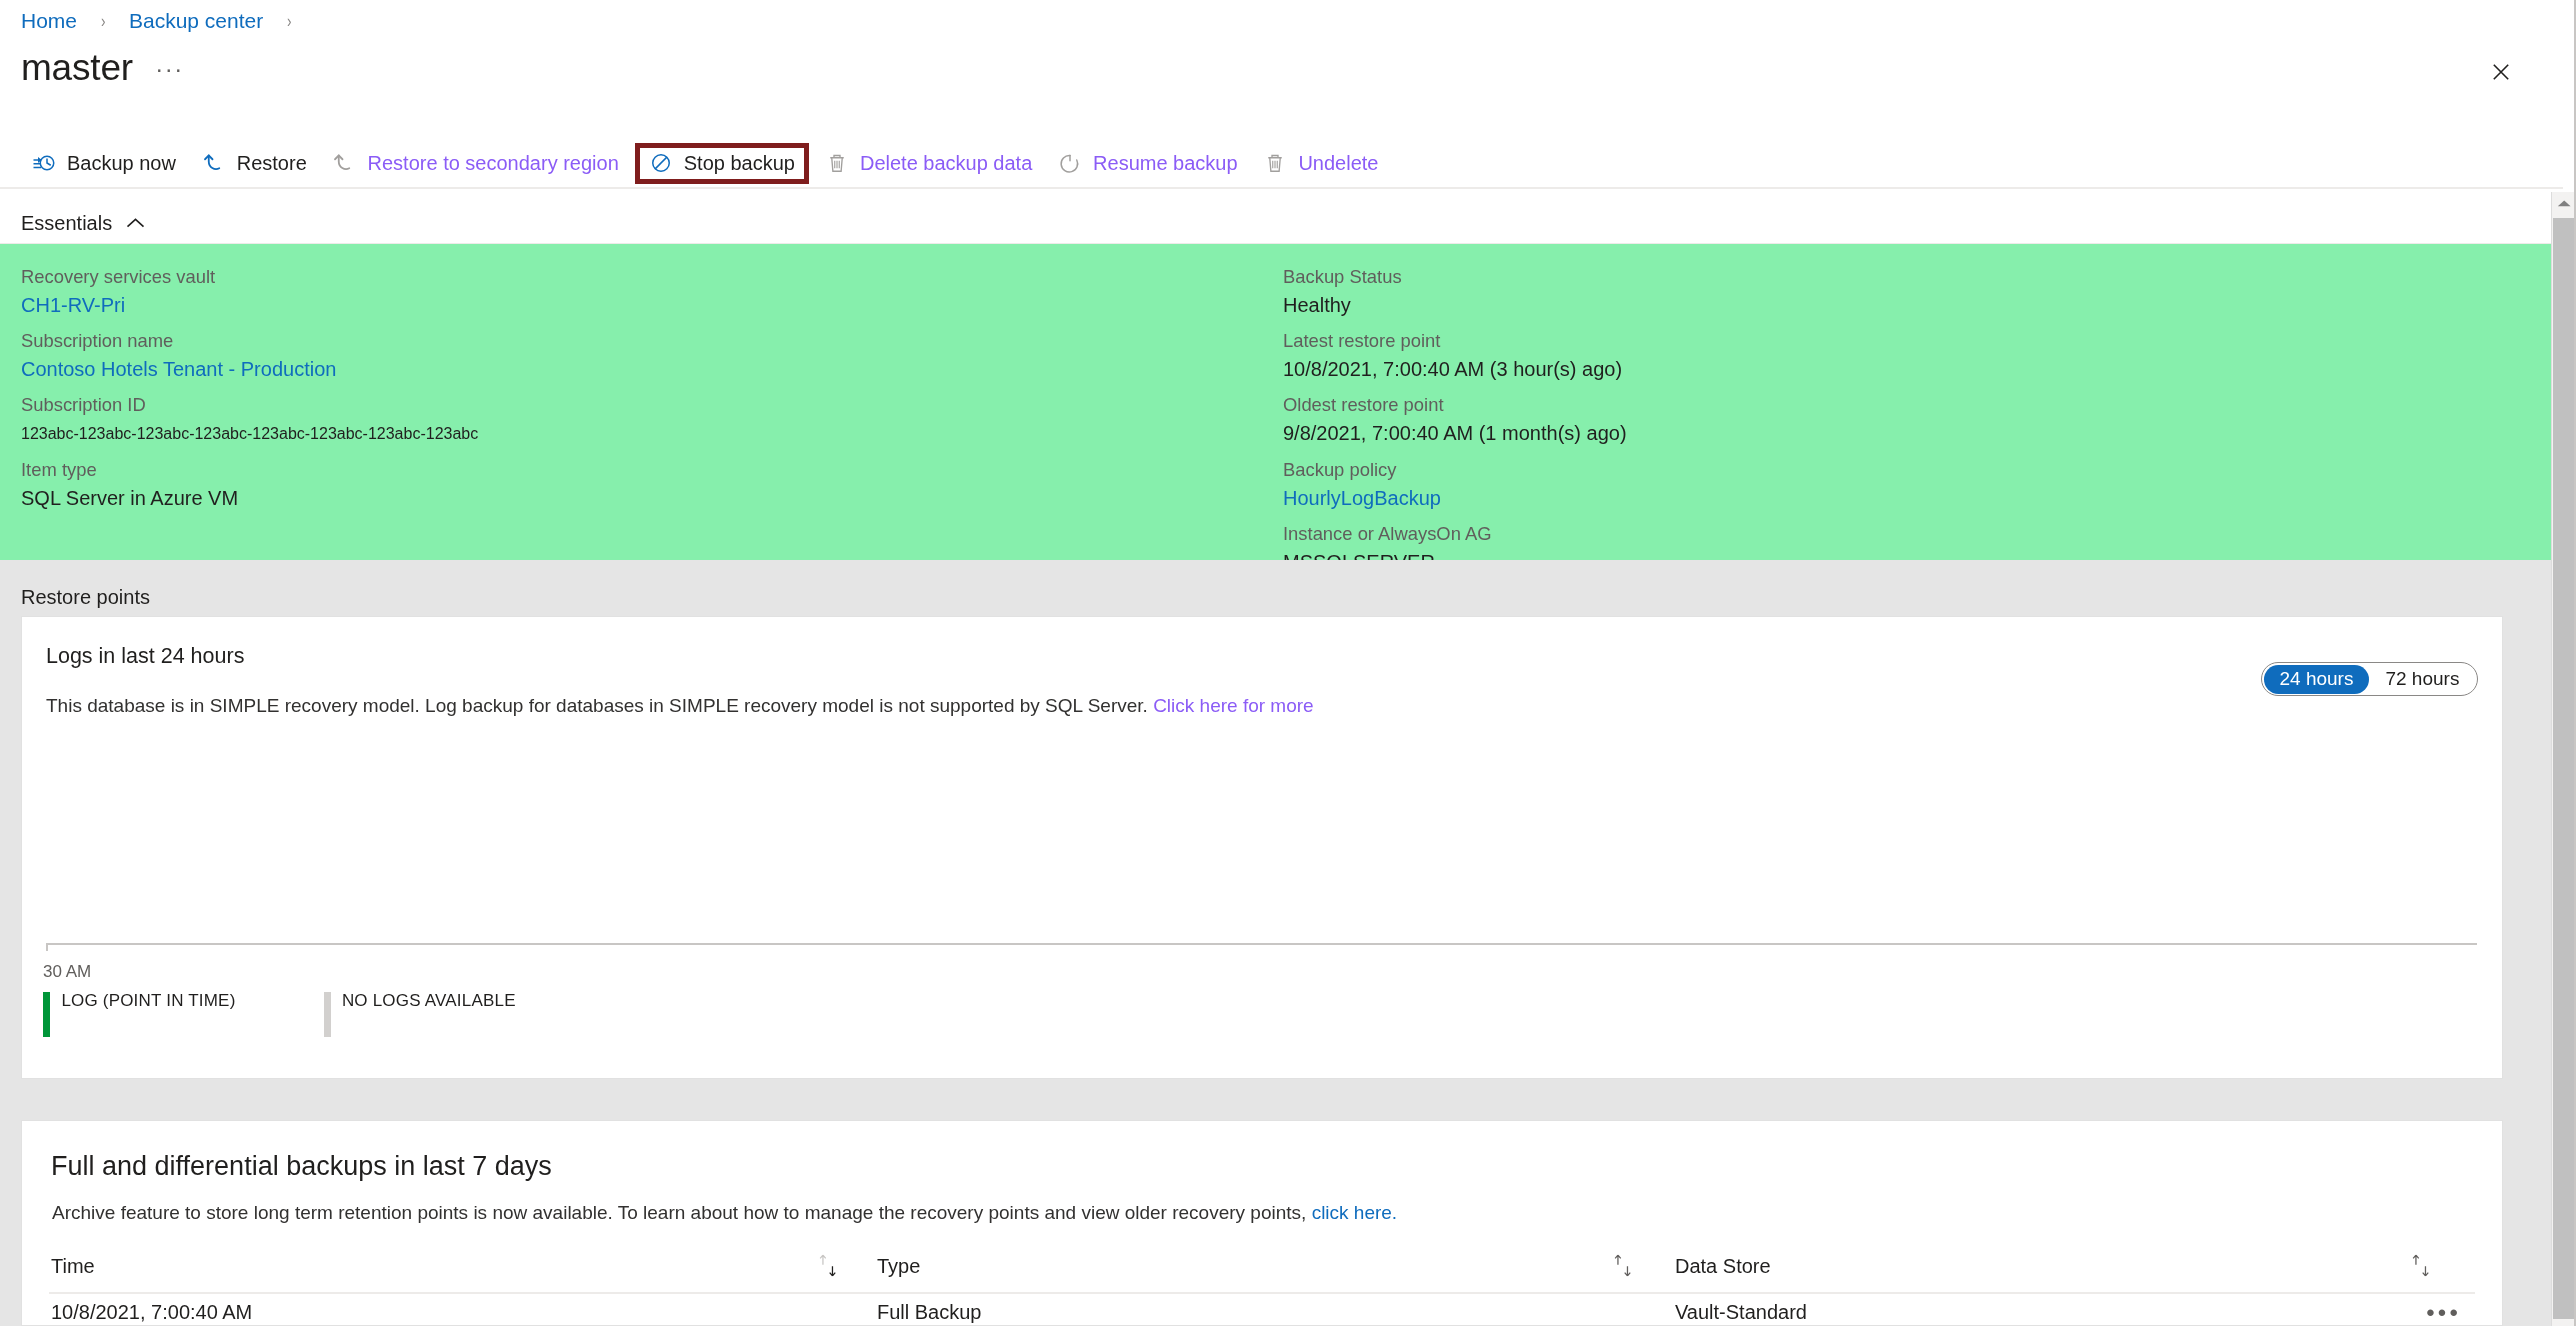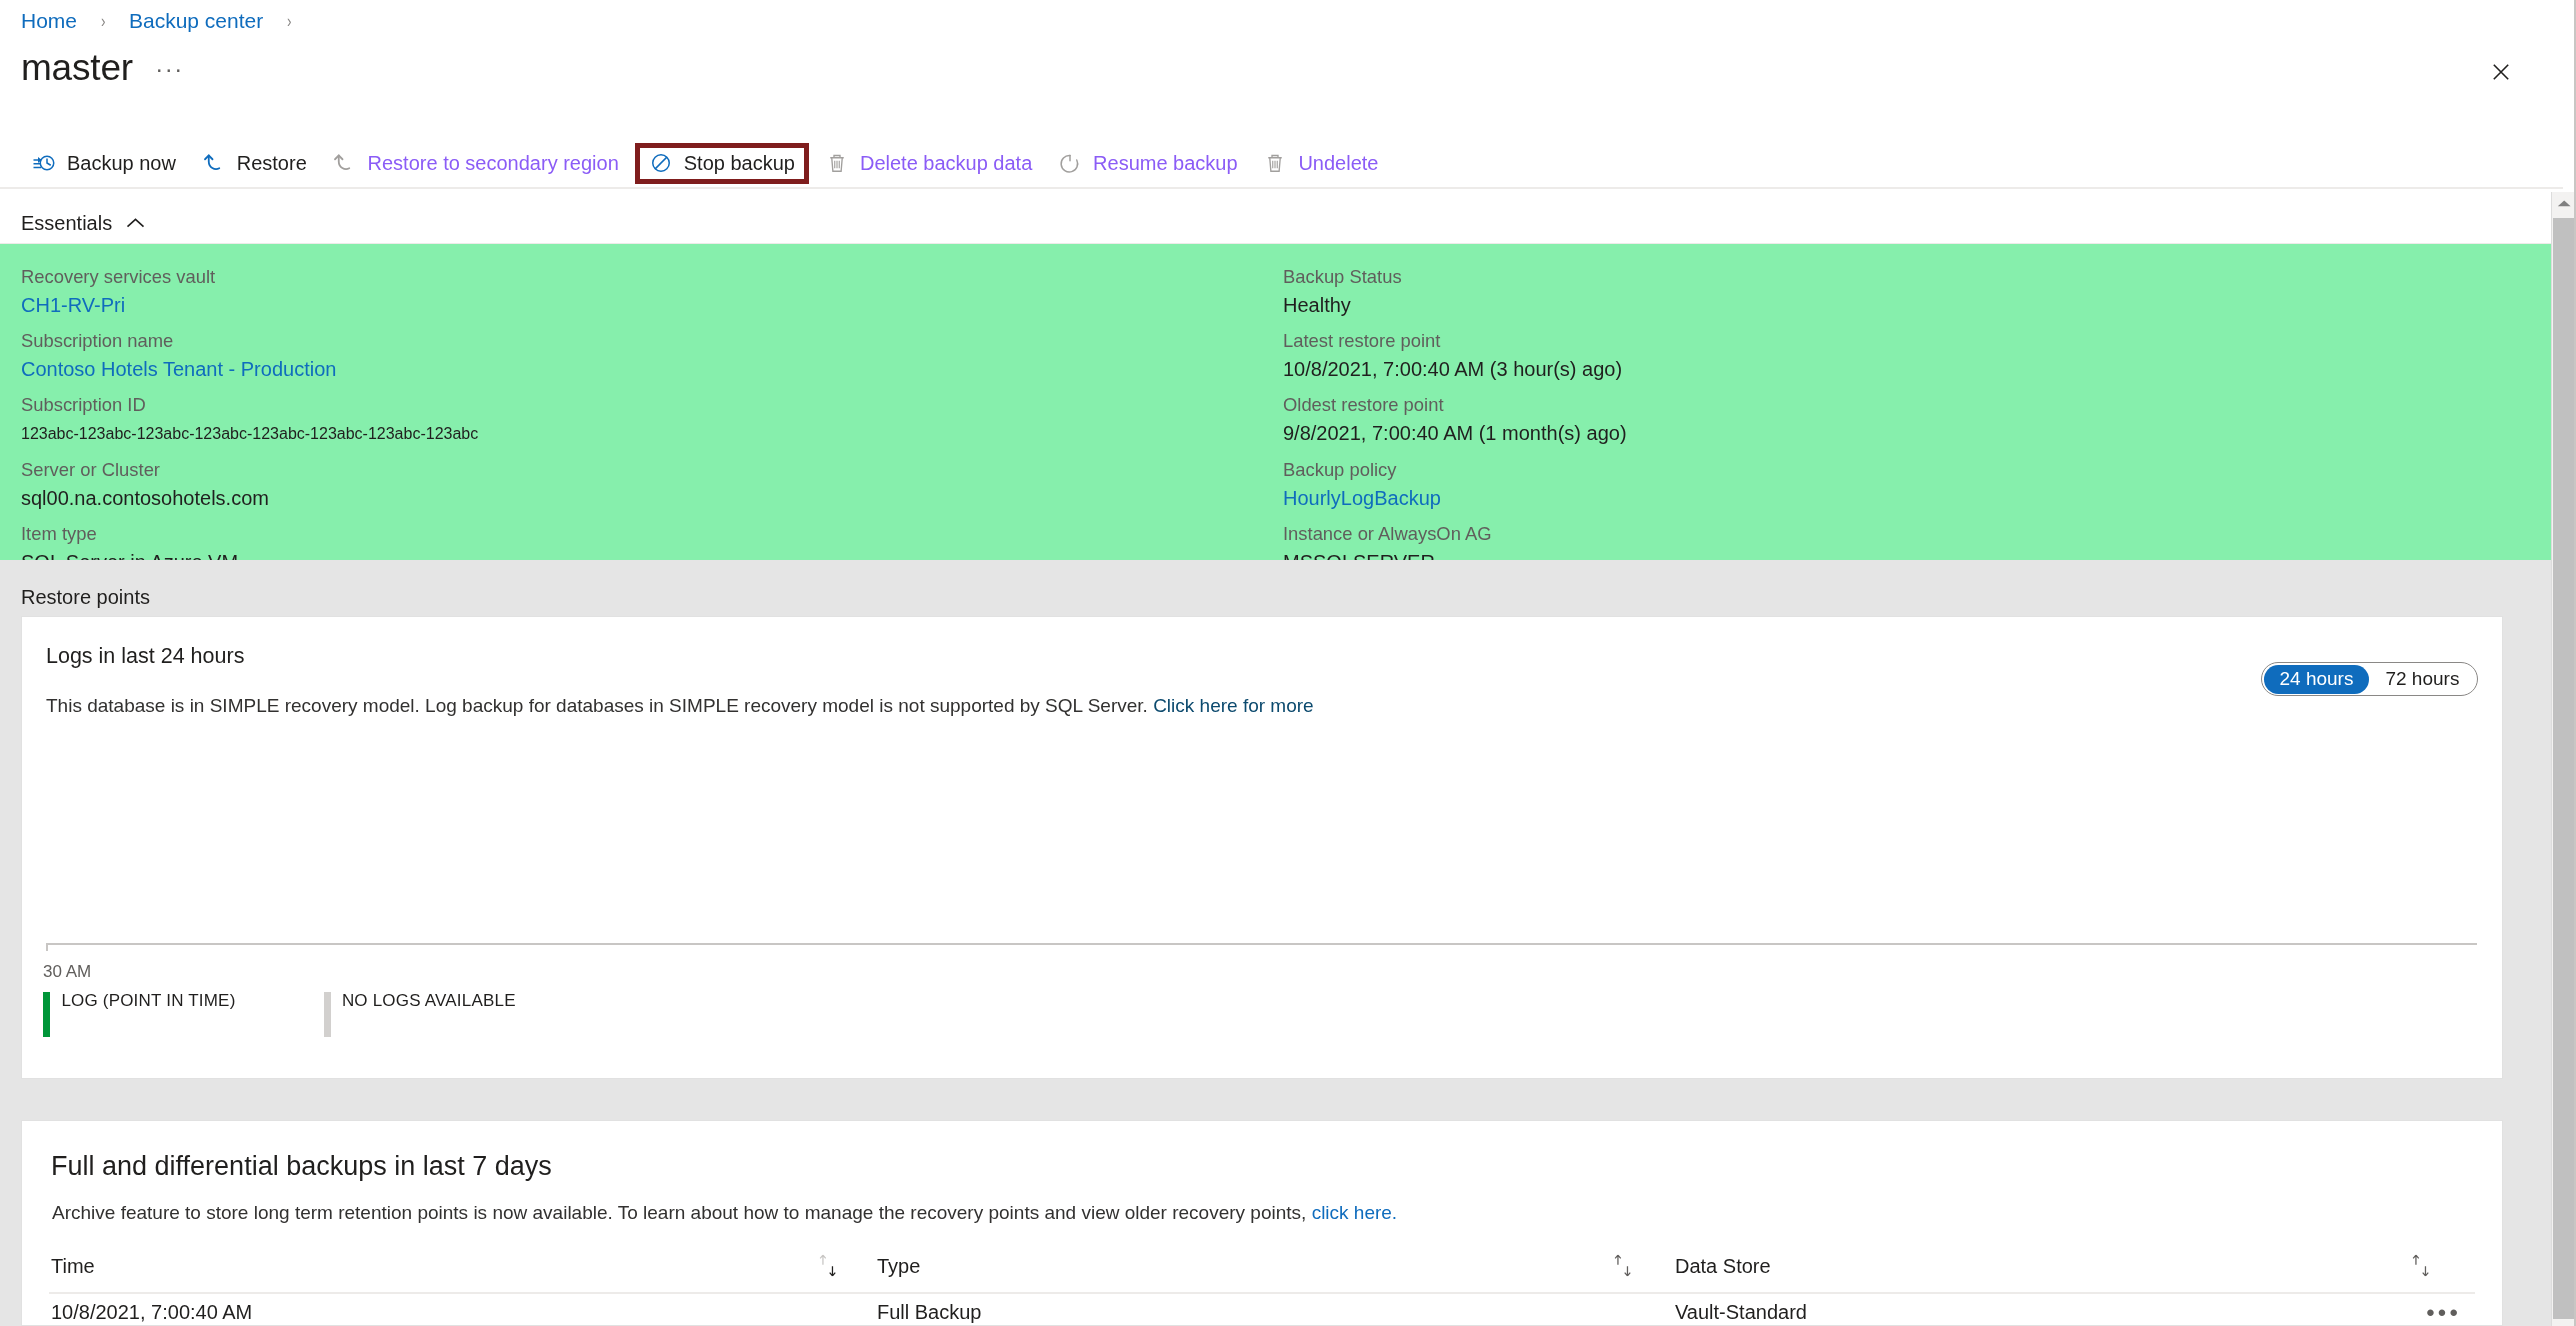--- a/index.html
+++ b/index.html
@@ -115,21 +115,21 @@
   .card-logs { left: 21px; top: 616px; width: 2482px; height: 463px; }
 
   .card-title {
     position: absolute; left: 24px; top: 27px;
     font-size: 21.5px; color: #201f1e;
   }
   .card-note {
     position: absolute; left: 24px; top: 75px;
     font-size: 19px; color: #323130; line-height: 27px;
   }
-  .card-note a { color: #0c4a6e; text-decoration: none; cursor: pointer; }
+  .card-note a { color: #8b5cf6; text-decoration: none; cursor: pointer; }
 
   
   .toggle-pill {
     position: absolute; right: 24px; top: 45px;
     display: flex; align-items: center;
     height: 34px; border: 1.6px solid #8a8886; border-radius: 17px;
     padding: 1.6px; background: #fff;
   }
   .toggle-opt {
     height: 29px; padding: 0 16px; border-radius: 14.4px;
@@ -329,24 +329,20 @@
     </div>
     <div class="ess-item">
       <div class="ess-label">Subscription name</div>
       <div class="ess-value link">Contoso Hotels Tenant - Production</div>
     </div>
     <div class="ess-item">
       <div class="ess-label">Subscription ID</div>
       <div class="ess-value small">123abc-123abc-123abc-123abc-123abc-123abc-123abc-123abc</div>
     </div>
     <div class="ess-item">
-      <div class="ess-label">Server or Cluster</div>
-      <div class="ess-value">sql00.na.contosohotels.com</div>
-    </div>
-    <div class="ess-item">
       <div class="ess-label">Item type</div>
       <div class="ess-value">SQL Server in Azure VM</div>
     </div>
   </div>
 
   <div class="ess-col right">
     <div class="ess-item">
       <div class="ess-label">Backup Status</div>
       <div class="ess-value">Healthy</div>
     </div>

